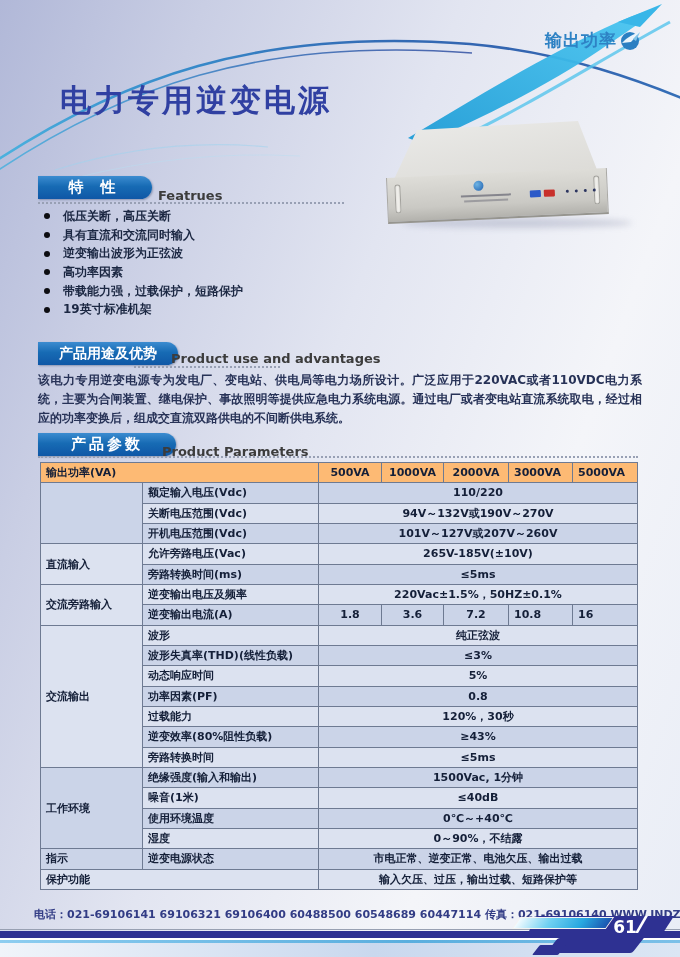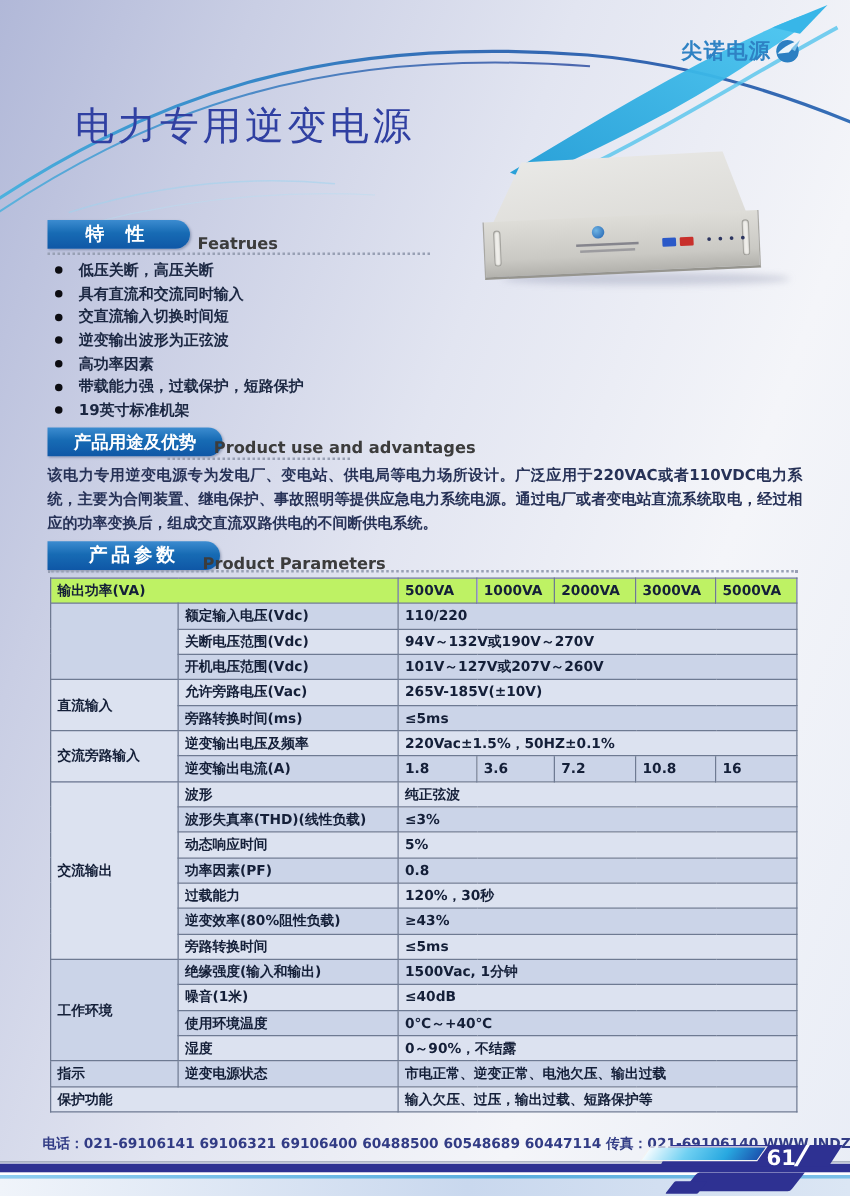--- a/index.html
+++ b/index.html
@@ -5,21 +5,21 @@
   html,body { margin:0; padding:0; }
   body {
     width:680px; height:957px; position:relative; overflow:hidden;
     font-family:"DejaVu Sans","Liberation Sans",sans-serif;
     background:linear-gradient(110deg,#b1b8d8 0%,#c9cee4 20%,#e2e5f1 45%,#f4f5f9 72%,#e9edf6 100%);
   }
   
   .swoosh-svg { position:absolute; top:0; left:0; pointer-events:none; }
   .brand { position:absolute; top:29px; left:545px; display:flex; align-items:center; gap:2px; }
   .brand-text { font-size:17px; font-weight:bold; color:#2e82c4; letter-spacing:1px; white-space:nowrap; }
-  .page-title { position:absolute; top:80px; left:60px; font-size:31px; font-weight:normal;
+  .page-title { position:absolute; top:80px; left:60px; font-size:31px; font-weight:bold;
     color:#3040a2; letter-spacing:3px; white-space:nowrap; }
   
   .device { position:absolute; left:372px; top:118px; width:292px; height:112px; }
   .device-top { position:absolute; left:0; top:0; width:292px; height:112px;
     clip-path:polygon(45px 12px,206px 3px,229px 62px,17px 72px);
     background:linear-gradient(170deg,#ececea 0%,#dddcd8 55%,#cfceca 100%); }
   .device-front { position:absolute; left:14px; top:60px; width:219px; height:44px;
     transform:rotate(-2.6deg); transform-origin:left top;
     background:linear-gradient(180deg,#deddd8 0%,#cac9c4 70%,#b3b2ad 100%);
     border-bottom:2px solid #96958f; border-left:1px solid #a9a8a3; border-right:1px solid #a9a8a3; }
@@ -46,23 +46,23 @@
   .bullet-dot { width:6px; height:6px; border-radius:50%; background:#0d0d12; flex:0 0 auto; }
   
   .usage-par { position:absolute; left:38px; top:371px; width:604px; margin:0;
     font-size:12px; font-weight:600; line-height:19px; color:#273257; text-align:justify; }
   
   .params-table { position:absolute; left:40px; top:462px; width:597px; height:428px;
     border-collapse:collapse; table-layout:fixed; font-size:11px; font-weight:600; color:#141f38; }
   .params-table td { border:1px solid #6e7a92; padding:0 5px; overflow:hidden; white-space:nowrap; }
   .params-table tr:nth-child(odd)  { background:#dce2f0; }
   .params-table tr:nth-child(even) { background:#cbd4e8; }
-  .params-table tr:first-child     { background:#bef264; }
+  .params-table tr:first-child     { background:#fdba74; }
   .params-table .group, .params-table .param { text-align:left; }
-  .params-table .val { text-align:left; }
+  .params-table .val { text-align:center; }
   .params-table .val-left { text-align:left; }
   
   .footer-contact { position:absolute; left:34px; top:907px; font-size:11px; font-weight:bold;
     color:#323c85; white-space:nowrap; }
   .f-hairline { position:absolute; left:0; top:929px; width:680px; height:1px; background:#98a0b2; }
   .f-navybar  { position:absolute; left:0; top:931px; width:680px; height:7px; background:#2e3192; }
   .f-white    { position:absolute; left:0; top:938px; width:680px; height:2px; background:#ffffff; }
   .f-cyan     { position:absolute; left:0; top:940px; width:680px; height:3px;
     background:linear-gradient(90deg,#8ecdf0,#5aaede 60%,#7cc0e8); }
   .f-bottombg { position:absolute; left:0; top:943px; width:680px; height:14px;
@@ -101,21 +101,21 @@
   <path d="M-25,175 C120,75 260,28 470,44 C560,52 640,78 728,118" fill="none" stroke="url(#g1)" stroke-width="2.6" opacity="0.95"></path>
   <path d="M-25,186 C120,84 262,37 472,53" fill="none" stroke="url(#g1)" stroke-width="1.6" opacity="0.8"></path>
   <path d="M55,170 Q160,137 268,147" fill="none" stroke="#9fd4ee" stroke-width="1.2" opacity="0.55"></path>
   <path d="M75,178 Q185,150 300,156" fill="none" stroke="#b6def2" stroke-width="1" opacity="0.45"></path>
   <path d="M408,138 C480,95 545,55 618,22 C636,14 648,10 657,9 C649,17 630,30 600,50 C560,77 500,110 432,140 C424,143 414,141 408,138 Z" fill="url(#g2)" opacity="0.95"></path>
   <path d="M618,22 L662,4 L640,27 Z" fill="#38b6e8"></path>
   <path d="M452,142 C530,105 600,60 670,22" fill="none" stroke="#55c4ec" stroke-width="3" opacity="0.8"></path>
 </svg>
 
 <div class="brand">
-  <span class="brand-text">尖诺电源</span>
+  <span class="brand-text">输出功率</span>
   <svg width="22" height="22" viewBox="0 0 22 22">
     <circle cx="11" cy="11" r="9" fill="#2b7fc2"></circle>
     <path d="M3,13 C8,7 15,4 21,2 L12,12 Z" fill="#eaf4fb"></path>
     <path d="M21,2 L14,9 L17,11 Z" fill="#7fc3e8"></path>
   </svg>
 </div>
 
 <div class="page-title">电力专用逆变电源</div>
 
 <div class="device">
@@ -143,24 +143,20 @@
     <li>
       <span class="bullet-dot"></span>
       <span>低压关断，高压关断</span>
     </li>
     <li>
       <span class="bullet-dot"></span>
       <span>具有直流和交流同时输入</span>
     </li>
     <li>
       <span class="bullet-dot"></span>
-      <span>交直流输入切换时间短</span>
-    </li>
-    <li>
-      <span class="bullet-dot"></span>
       <span>逆变输出波形为正弦波</span>
     </li>
     <li>
       <span class="bullet-dot"></span>
       <span>高功率因素</span>
     </li>
     <li>
       <span class="bullet-dot"></span>
       <span>带载能力强，过载保护，短路保护</span>
     </li>

